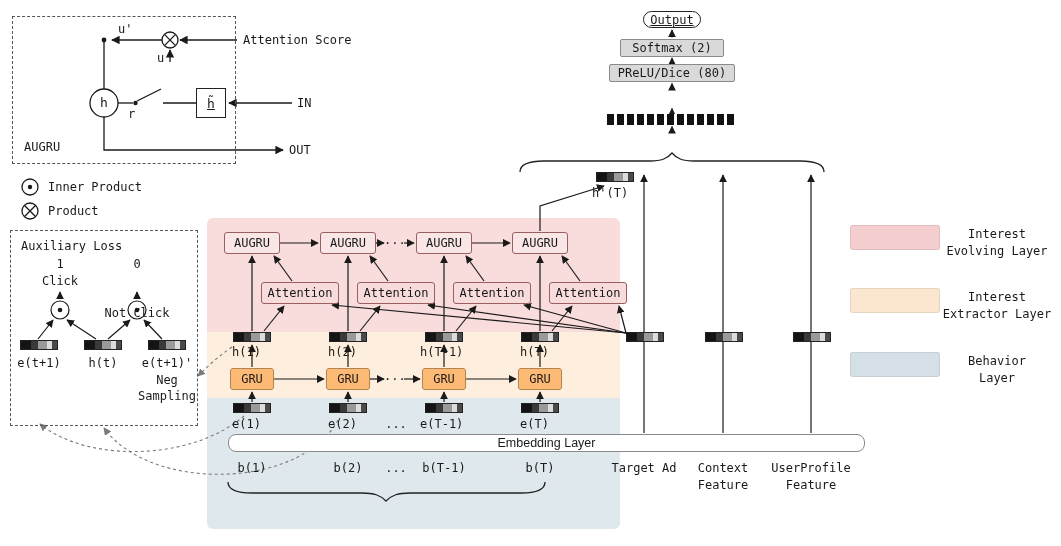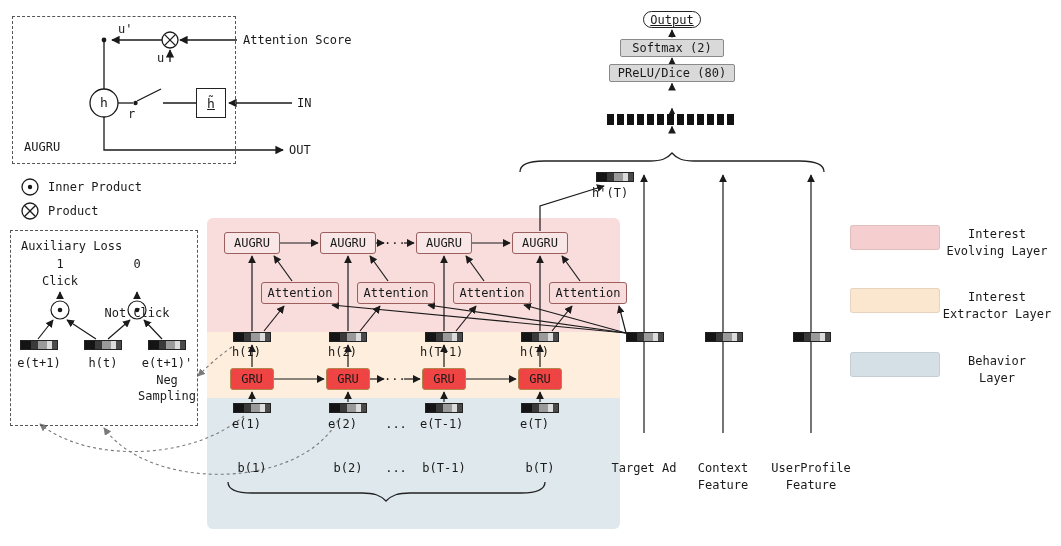--- a/index.html
+++ b/index.html
@@ -12,21 +12,21 @@
   .lbl{font-size:12px;white-space:nowrap;line-height:14px;}
   .lbl13{font-size:13px;white-space:nowrap;}
   .ctr{text-align:center;}
   .dashed-box{border:1.4px dashed #555;background:transparent;}
   .ebar{width:38px;height:10px;border:1px solid #222;box-sizing:border-box;
         background:linear-gradient(90deg,#141414 0 28%,#3a3a3a 28% 48%,#9a9a9a 48% 72%,#dcdcdc 72% 86%,#4a4a4a 86% 100%);}
   .cbar{width:130px;height:11px;background:repeating-linear-gradient(90deg,#121212 0 7px,#ffffff 7px 10px);}
   .nbox{display:flex;align-items:center;justify-content:center;font-size:12px;box-sizing:border-box;}
   .augru-box{background:#f9e6e6;border:1.3px solid #9b5f5f;border-radius:3px;}
   .attn-box{background:#f8dcdc;border:1.3px solid #9b5f5f;border-radius:3px;}
-  .gru-box{background:#ef4444;border:1.3px solid #b2854e;border-radius:3px;}
+  .gru-box{background:#fdba74;border:1.3px solid #b2854e;border-radius:3px;}
   .gray-box{background:#d9d9d9;border:1px solid #8a8a8a;border-radius:2px;}
   .white-box{background:#fff;border:1.4px solid #222;text-decoration:underline;}
   .emb-box{background:#fff;border:1px solid #8a8a8a;border-radius:8px;
            font-family:"Liberation Sans",sans-serif;font-size:12.5px;}
   .swatch{border-radius:3px;border:1px solid rgba(0,0,0,0.08);}
 </style>
 </head>
 <body>
 
 <div id="canvas">
@@ -243,20 +243,23 @@
   <div class="abs ct ebar" style="left:233px;top:403px;"></div>
   <div class="abs ct ebar" style="left:329px;top:403px;"></div>
   <div class="abs ct ebar" style="left:425px;top:403px;"></div>
   <div class="abs ct ebar" style="left:521px;top:403px;"></div>
   <div class="abs ct lbl" style="left:232px;top:417px;">e(1)</div>
   <div class="abs ct lbl" style="left:328px;top:417px;">e(2)</div>
   <div class="abs ct lbl ctr" style="left:384px;top:417px;width:24px;">...</div>
   <div class="abs ct lbl" style="left:420px;top:417px;">e(T-1)</div>
   <div class="abs ct lbl" style="left:520px;top:417px;">e(T)</div>
 
+  <div class="abs ct nbox emb-box" style="left:228px;top:434px;width:637px;height:18px;">
+    <span>Embedding Layer</span>
+  </div>
 
   <div class="abs ct lbl ctr" style="left:220px;top:461px;width:64px;">b(1)</div>
   <div class="abs ct lbl ctr" style="left:316px;top:461px;width:64px;">b(2)</div>
   <div class="abs ct lbl ctr" style="left:384px;top:461px;width:24px;">...</div>
   <div class="abs ct lbl ctr" style="left:412px;top:461px;width:64px;">b(T-1)</div>
   <div class="abs ct lbl ctr" style="left:508px;top:461px;width:64px;">b(T)</div>
 
   <div class="abs ct ebar" style="left:596px;top:172px;"></div>
   <div class="abs ct lbl" style="left:592px;top:186px;">h'(T)</div>
 

